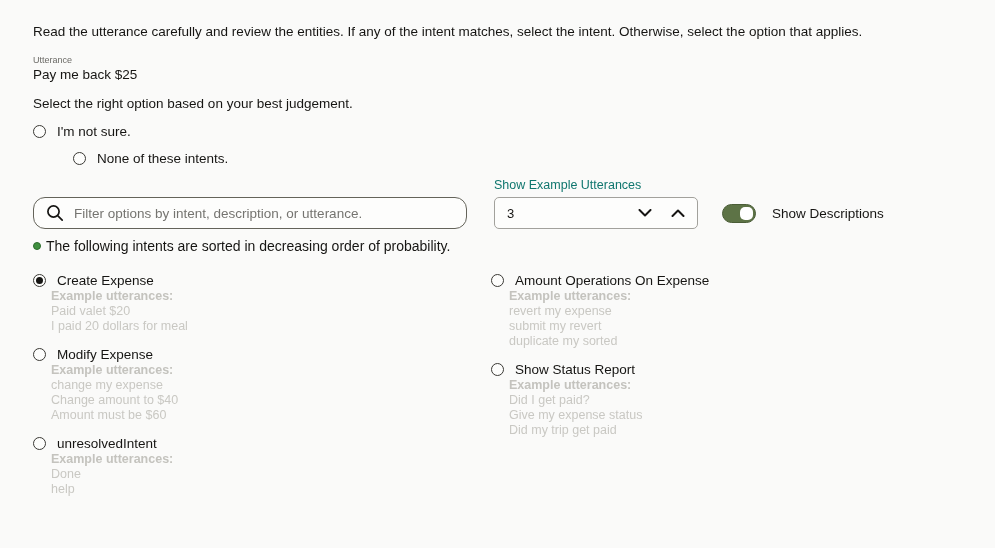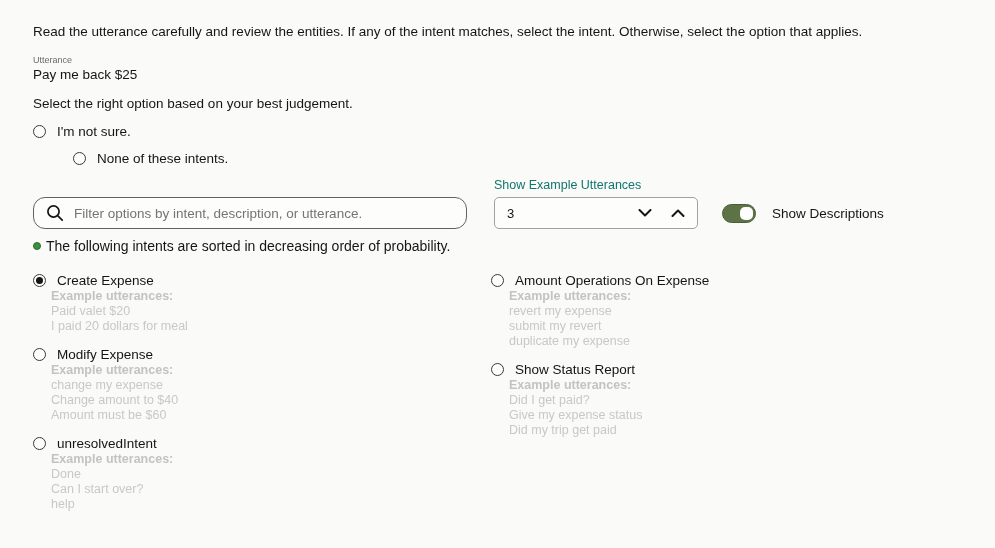--- a/index.html
+++ b/index.html
@@ -192,38 +192,37 @@
 
   <div class="intent-item">
     <div class="radio-row">
       <span class="radio"></span>
       <span class="radio-label">unresolvedIntent</span>
     </div>
     <div class="examples">
       <div class="ex-header">Example utterances:</div>
       <div class="ex-list">
               <div class="ex-line">Done</div>
-              <div class="ex-line">Can I start over?</div>
               <div class="ex-line">help</div>
             </div>
     </div>
   </div>
 </div>
     <div class="col" id="col-right">
   <div class="intent-item">
     <div class="radio-row">
       <span class="radio"></span>
       <span class="radio-label">Amount Operations On Expense</span>
     </div>
     <div class="examples">
       <div class="ex-header">Example utterances:</div>
       <div class="ex-list">
               <div class="ex-line">revert my expense</div>
               <div class="ex-line">submit my revert</div>
-              <div class="ex-line">duplicate my expense</div>
+              <div class="ex-line">duplicate my sorted</div>
             </div>
     </div>
   </div>
 
   <div class="intent-item">
     <div class="radio-row">
       <span class="radio"></span>
       <span class="radio-label">Show Status Report</span>
     </div>
     <div class="examples">

